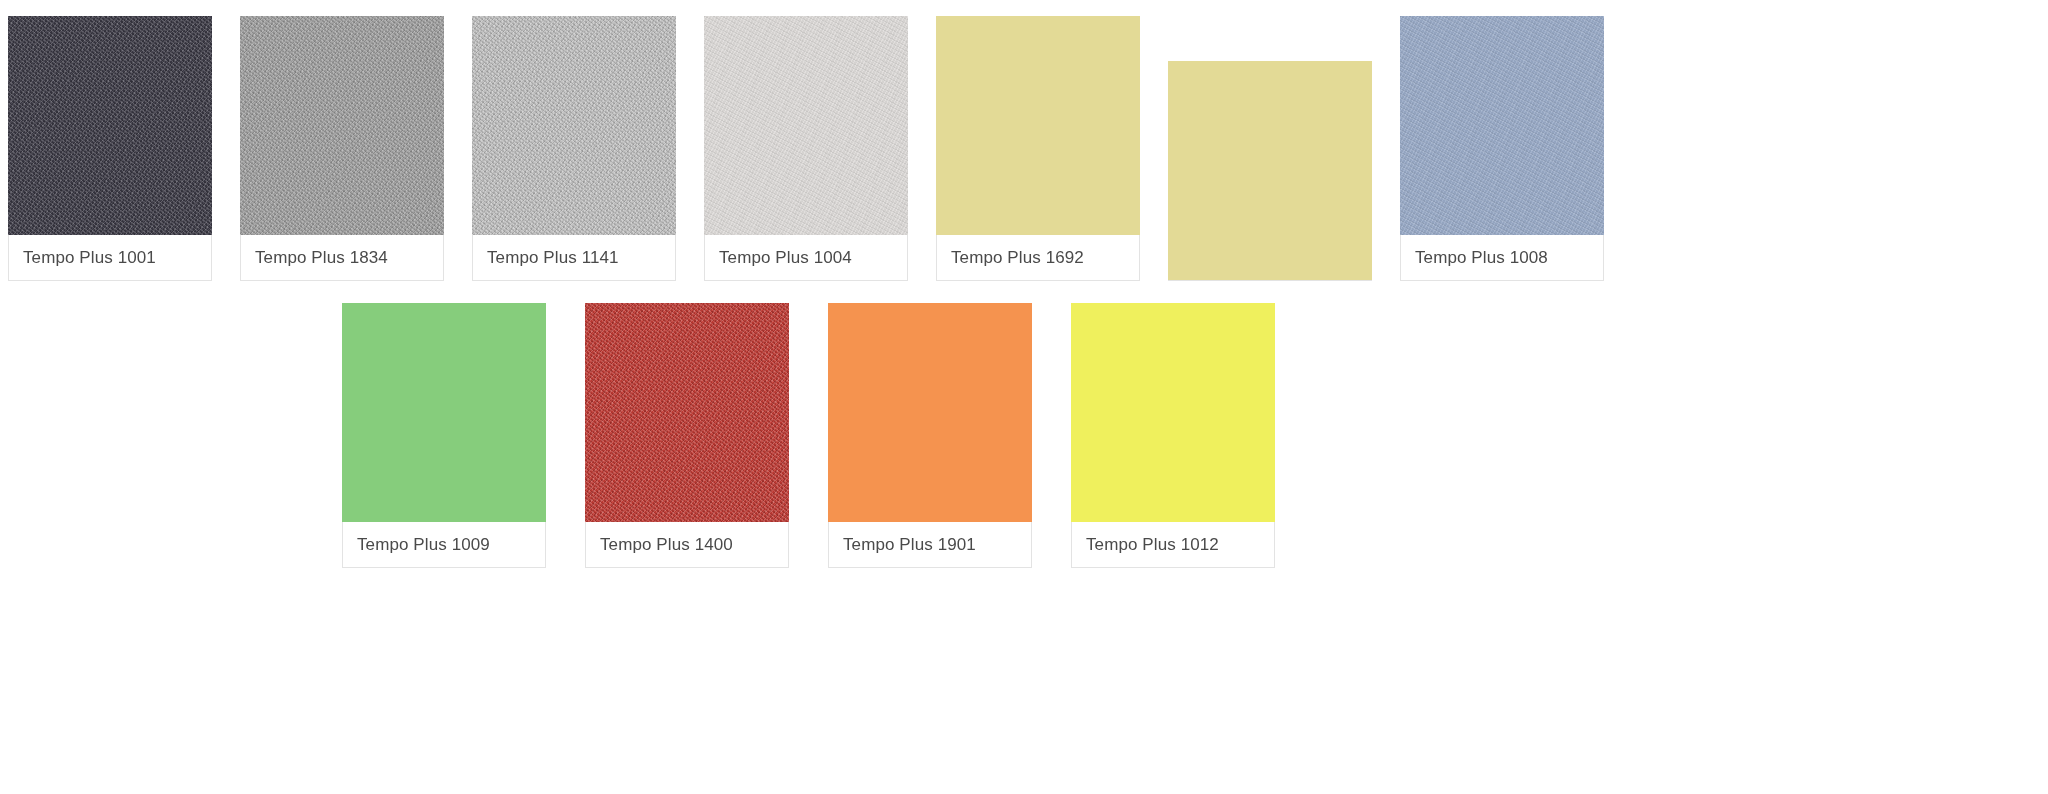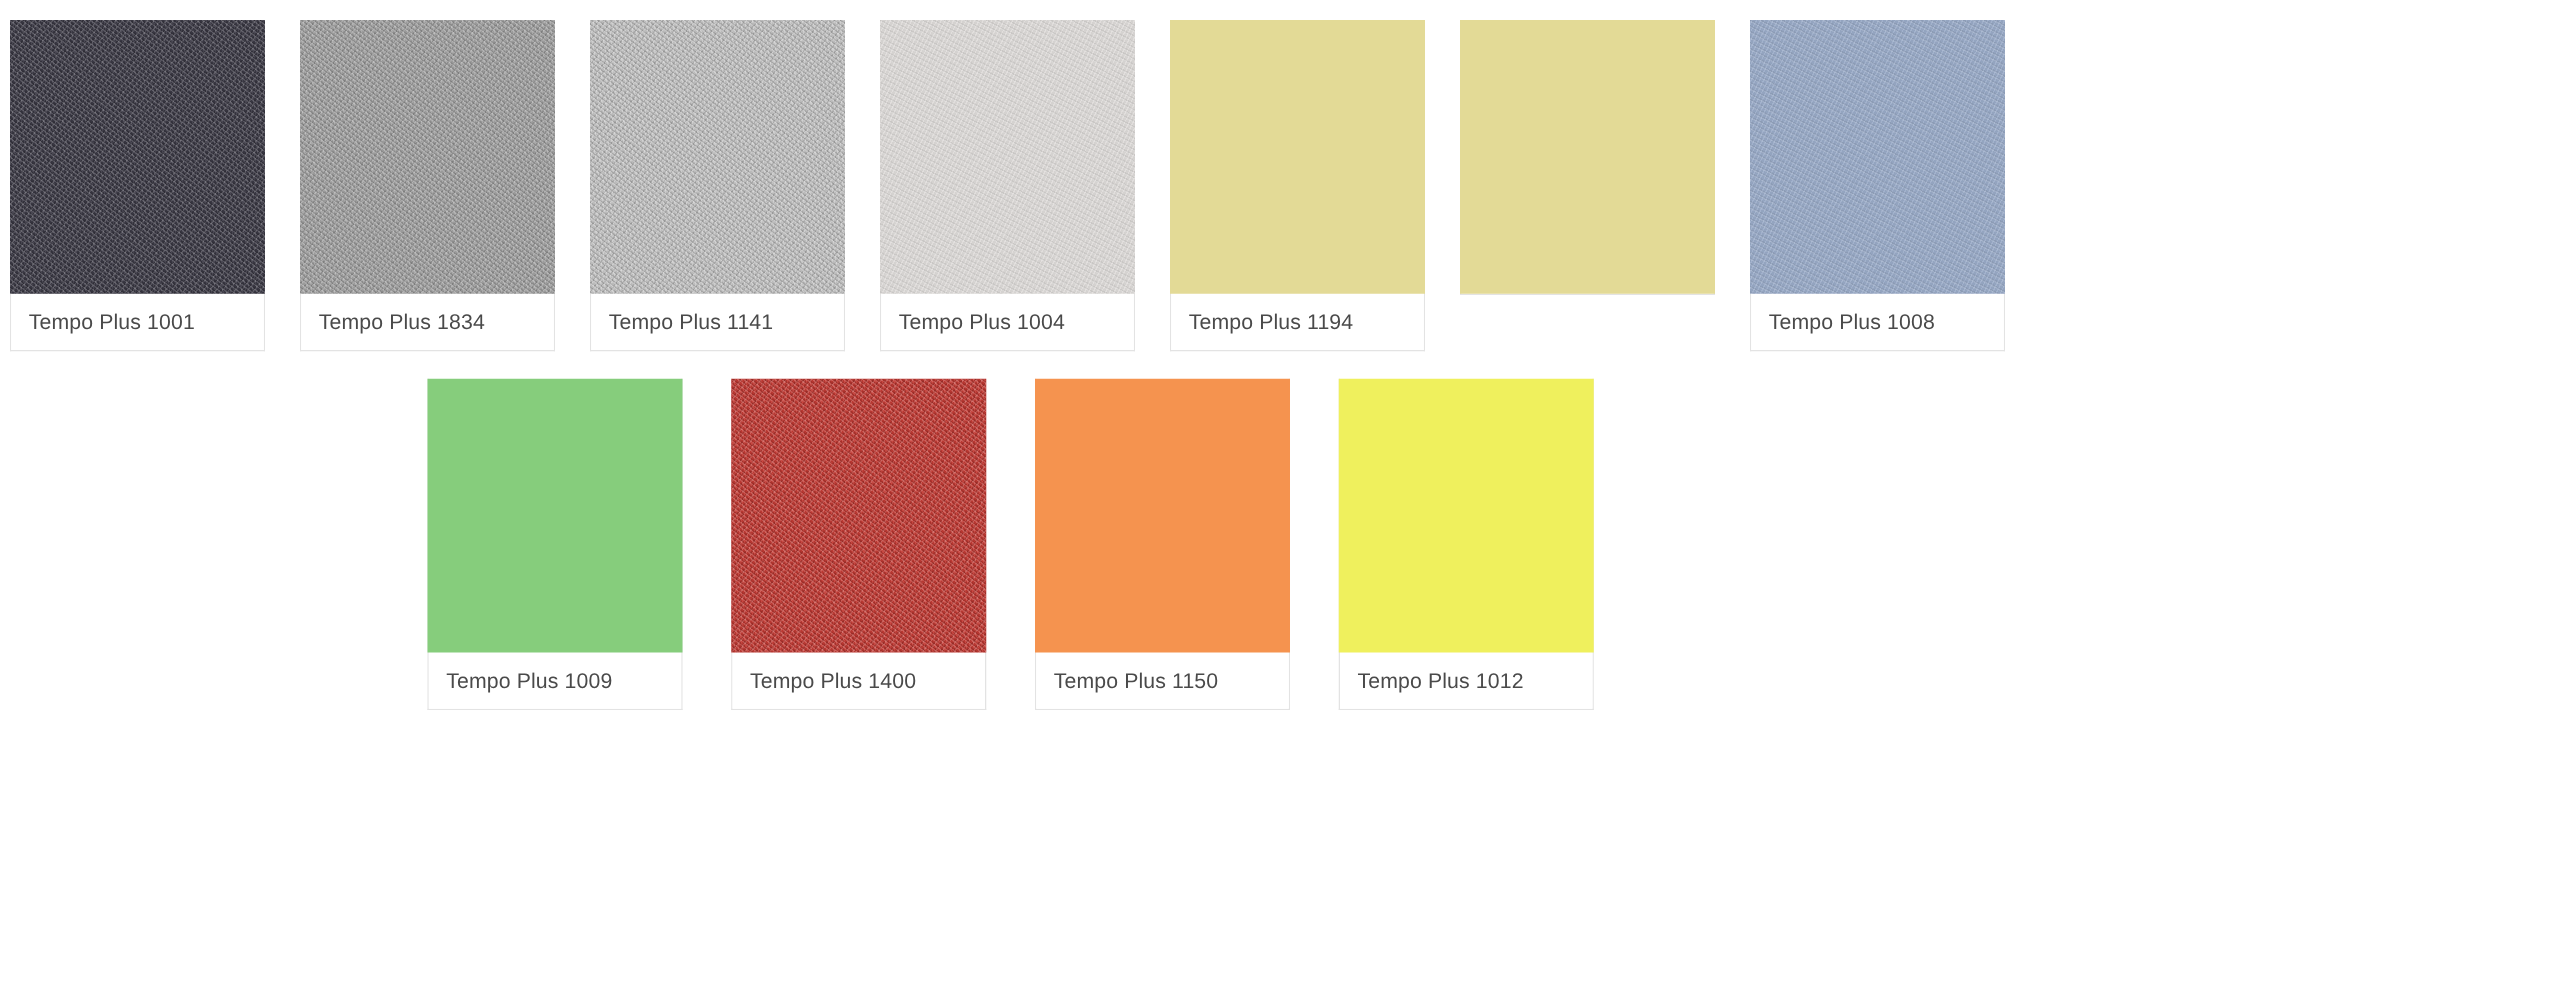--- a/index.html
+++ b/index.html
@@ -17,21 +17,21 @@
   #gallery {
     position: relative;
     width: 2048px;
     height: 794px;
     background: #ffffff;
   }
 
   .swatch-row {
     display: flex;
     flex-direction: row;
-    align-items: flex-start;
+    align-items: flex-end;
   }
 
   #row-1 {
     padding-left: 8px;
     padding-top: 16px;
     gap: 28px;
   }
 
   #row-2 {
     padding-left: 342px;
@@ -137,21 +137,21 @@
       </div>
       <div class="swatch-card">
         <div class="swatch-chip textured-soft" style="background-color: rgb(222, 219, 217);"></div>
         <div class="swatch-caption">
           <span class="swatch-label">Tempo Plus 1004</span>
         </div>
       </div>
       <div class="swatch-card">
         <div class="swatch-chip" style="background-color: rgb(227, 218, 150);"></div>
         <div class="swatch-caption">
-          <span class="swatch-label">Tempo Plus 1194</span>
+          <span class="swatch-label">Tempo Plus 1692</span>
         </div>
       </div>
       <div class="swatch-card">
         <div class="swatch-chip" style="background-color: rgb(227, 218, 150);"></div>
       </div>
       <div class="swatch-card">
         <div class="swatch-chip textured-soft" style="background-color: rgb(154, 171, 200);"></div>
         <div class="swatch-caption">
           <span class="swatch-label">Tempo Plus 1008</span>
         </div>
@@ -167,21 +167,21 @@
       </div>
       <div class="swatch-card">
         <div class="swatch-chip textured" style="background-color: rgb(196, 58, 52);"></div>
         <div class="swatch-caption">
           <span class="swatch-label">Tempo Plus 1400</span>
         </div>
       </div>
       <div class="swatch-card">
         <div class="swatch-chip" style="background-color: rgb(245, 147, 79);"></div>
         <div class="swatch-caption">
-          <span class="swatch-label">Tempo Plus 1150</span>
+          <span class="swatch-label">Tempo Plus 1901</span>
         </div>
       </div>
       <div class="swatch-card">
         <div class="swatch-chip" style="background-color: rgb(239, 240, 93);"></div>
         <div class="swatch-caption">
           <span class="swatch-label">Tempo Plus 1012</span>
         </div>
       </div>
     </div>
 

